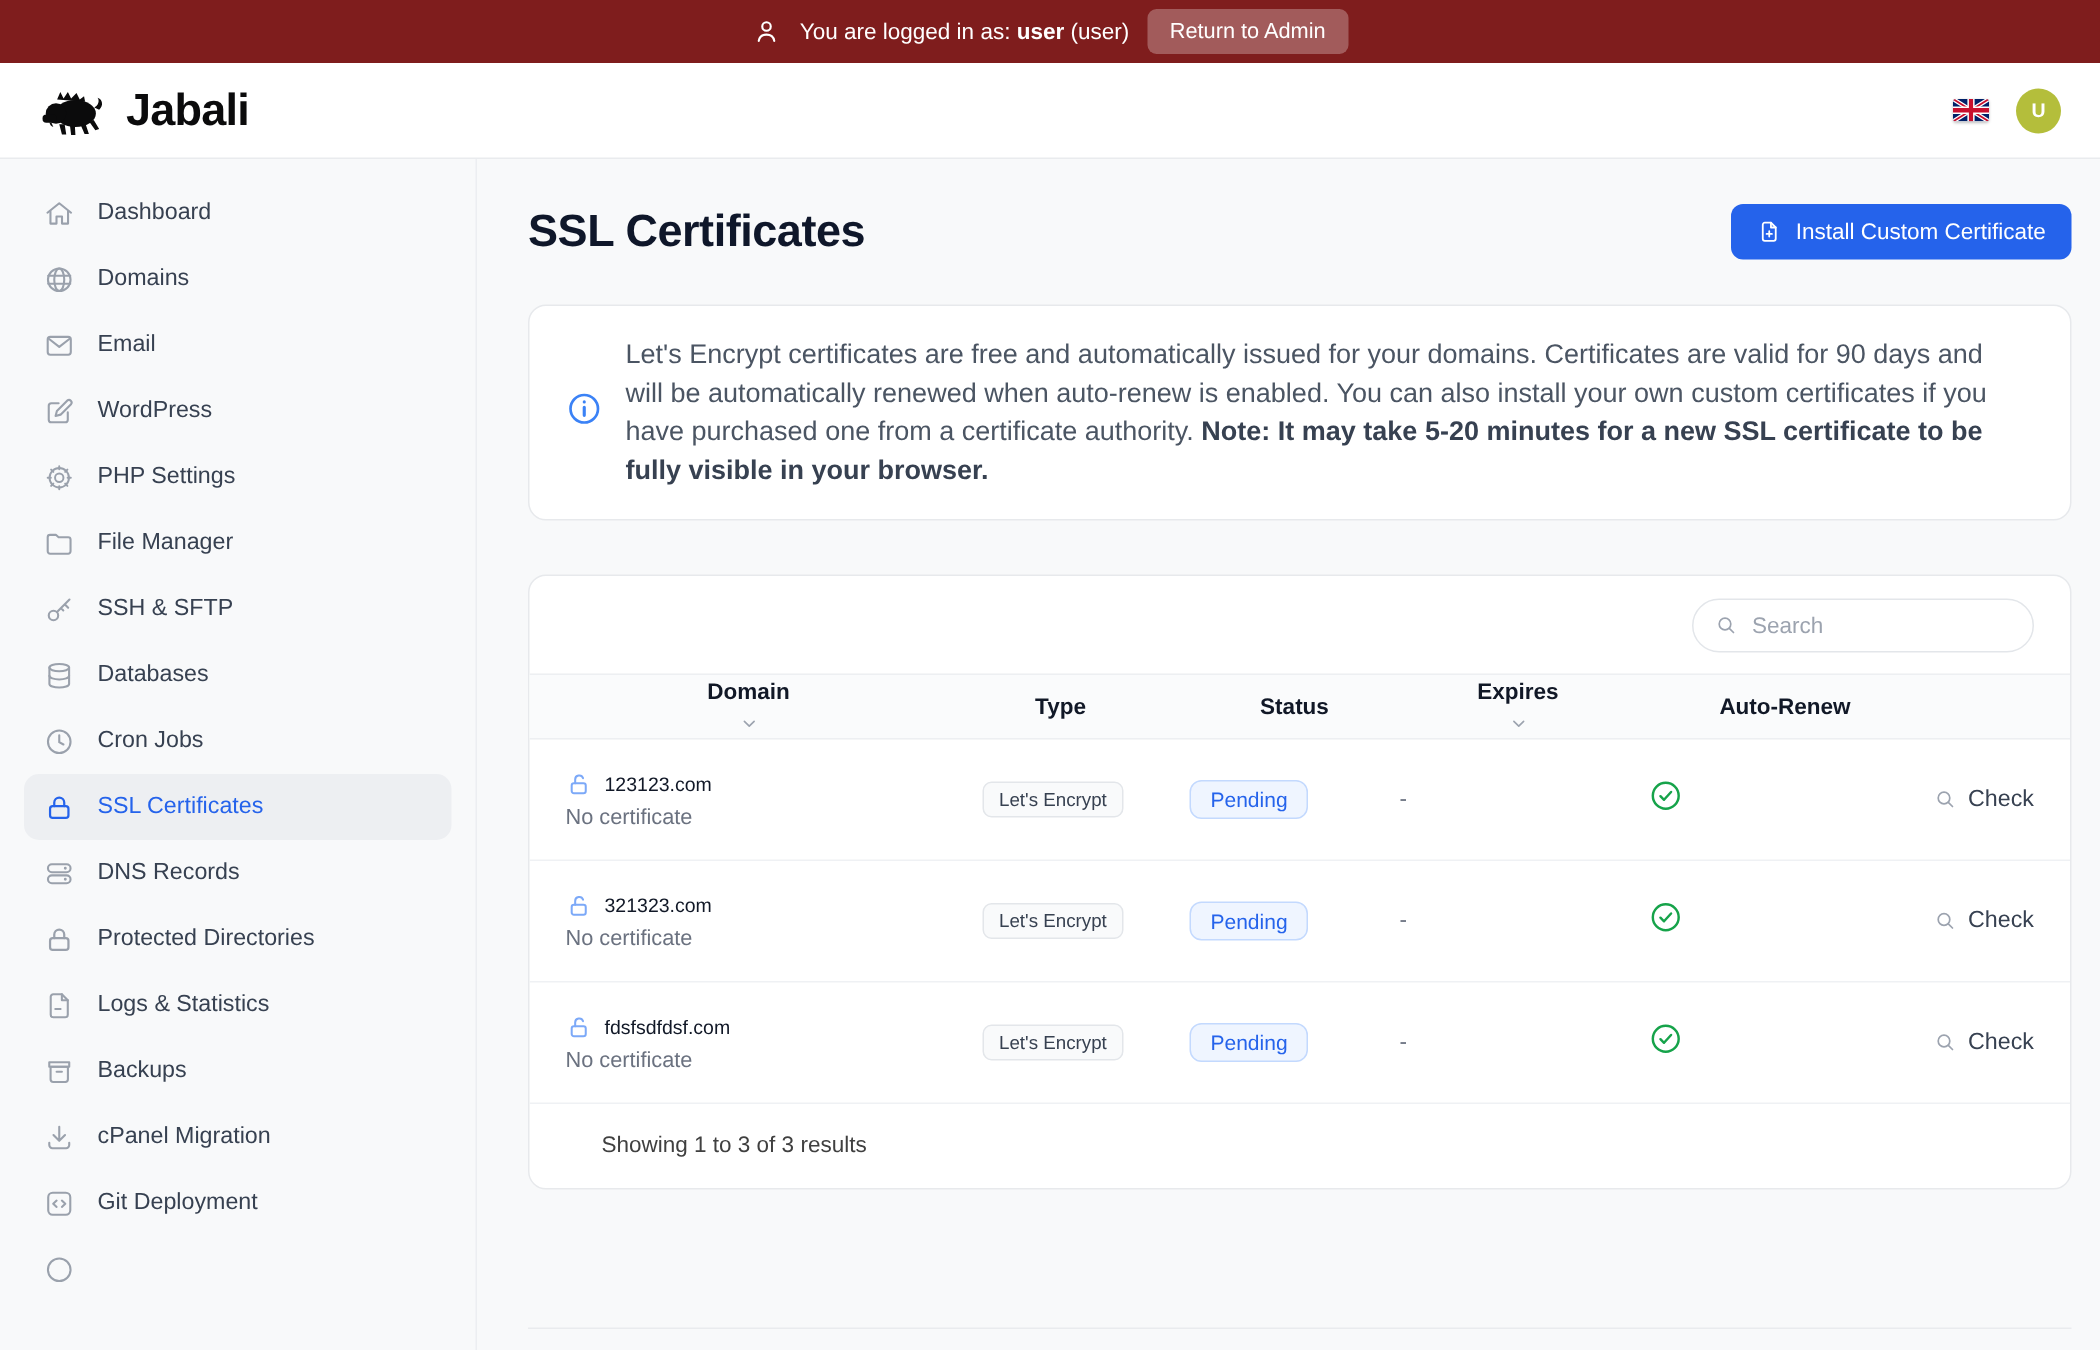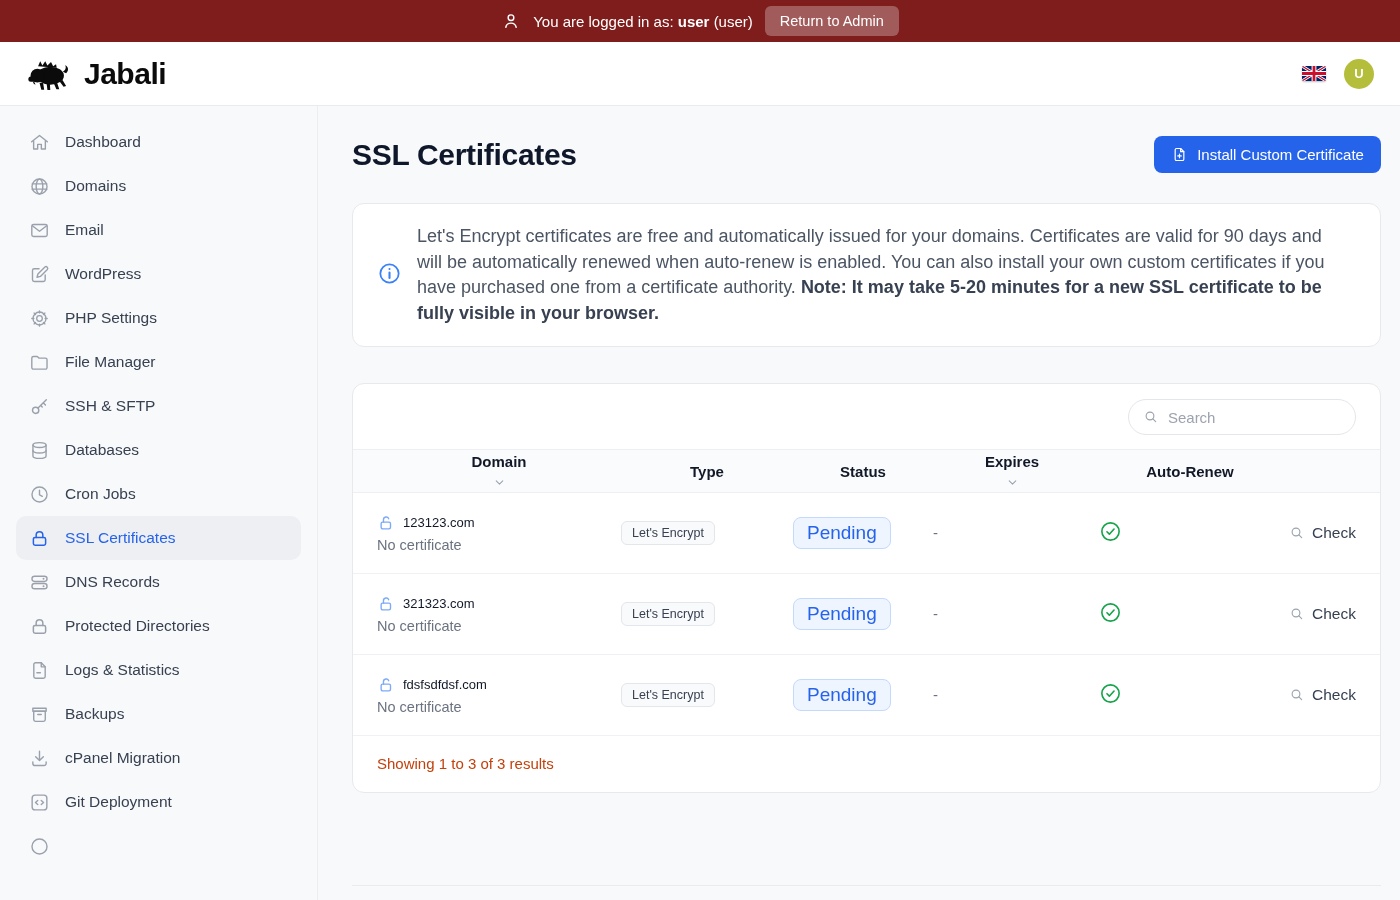--- a/index.html
+++ b/index.html
@@ -54,29 +54,29 @@
   .thead { height:44px; background:#FAFBFC; border-top:1px solid #EDEFF2; border-bottom:1px solid #EDEFF2; font-size:15px; font-weight:700; color:#111827; }
   .th { display:flex; align-items:center; gap:6px;flex-direction:column; }
   .th svg { width:13px; height:13px; stroke:#9CA3AF; }
   .th.sortable { cursor:pointer; }
 
   .trow { height:81px; border-bottom:1px solid #EFF1F4; }
   .trow:last-of-type { border-bottom:none; }
   .domain-line { display:flex; align-items:center; gap:8px; font-size:13px; color:#111827; }
   .domain-line svg { width:18px; height:18px; stroke:#7CA9F8; }
   .domain-sub { font-size:14.5px; color:#6B7280; margin-top:5px; margin-left:0; }
-  .badge-type { display:inline-block; border:1px solid #E3E6EA; background:#F9FAFB; color:#374151; border-radius:6px; padding:4px 10px; font-size:12.5px; }
-  .badge-status { display:inline-block; border:1px solid #C3D9FE; background:#EFF5FF; color:#2563EB; border-radius:8px; padding:4px 13px; font-size:19px; }
+  .badge-type { display:inline-block; border:1px solid #E3E6EA; background:#F9FAFB; color:#374151; border-radius:6px; padding:4px 10px; font-size:12.5px;margin-left:34px; }
+  .badge-status { display:inline-block; border:1px solid #C3D9FE; background:#EFF5FF; color:#2563EB; border-radius:8px; padding:4px 13px; font-size:14px; }
   .expires-dash { color:#6B7280; font-size:15px; }
   .autorenew svg { width:23px; height:23px; stroke:#16A34A; margin-left:8px; }
   .action-cell { justify-self:end; display:flex; align-items:center; gap:7px; cursor:pointer; color:#374151; font-size:15.5px; }
   .action-cell svg { width:16px; height:16px; stroke:#9CA3AF; }
 
   .pagination { display:flex; align-items:center; justify-content:space-between; padding:19px 24px 20px; }
-  .page-summary { font-size:15px; color:#c2410c; }
+  .page-summary { font-size:15px; color:#404040;margin-left:24px; }
   .perpage { display:flex; align-items:stretch; border:1px solid #E3E6EA; border-radius:10px; overflow:hidden; height:40px; cursor:pointer; background:#fff; }
   .perpage-label { display:flex; align-items:center; padding:0 17px; color:#6B7280; font-size:15px; border-right:1px solid #E3E6EA; }
   .perpage-value { display:flex; align-items:center; gap:8px; padding:0 14px; color:#111827; font-size:15px; }
   .perpage-value svg { width:13px; height:13px; stroke:#6B7280; }
 
   
   .footer { margin-top:92px; border-top:1px solid #E9EBEE; padding-top:24px; display:flex; align-items:center; justify-content:space-between; }
 </style>
 </head>
 <body>

